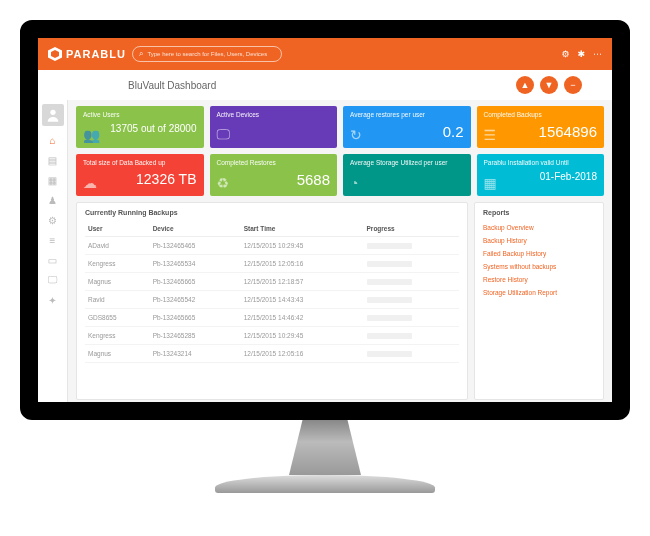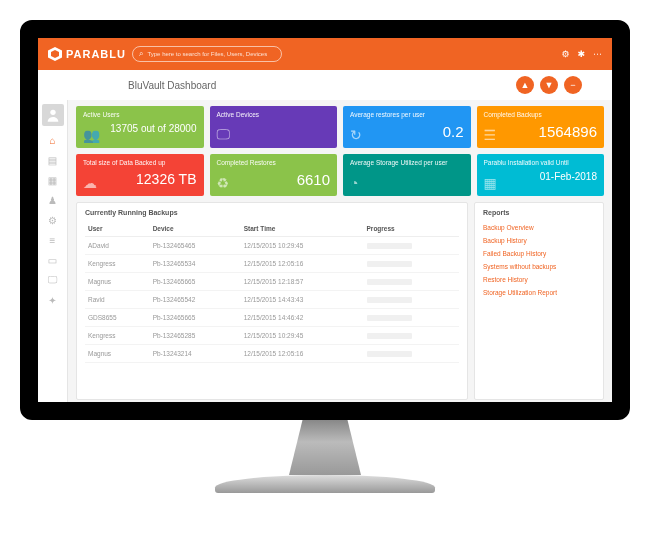--- a/index.html
+++ b/index.html
@@ -116,21 +116,21 @@
         <div class="card-value">1564896</div>
       </div>
       <div class="card c-red">
         <div class="card-title">Total size of Data Backed up</div>
         <div class="card-icon">☁</div>
         <div class="card-value" style="font-size:14px">12326 TB</div>
       </div>
       <div class="card c-green">
         <div class="card-title">Completed Restores</div>
         <div class="card-icon">♻</div>
-        <div class="card-value">6610</div>
+        <div class="card-value">5688</div>
       </div>
       <div class="card c-teal">
         <div class="card-title">Average Storage Utilized per user</div>
         <div class="card-icon">◔</div>
       </div>
       <div class="card c-cyan">
         <div class="card-title">Parablu Installation valid Until</div>
         <div class="card-icon">▦</div>
         <div class="card-value" style="font-size:10px">01-Feb-2018</div>
       </div>

